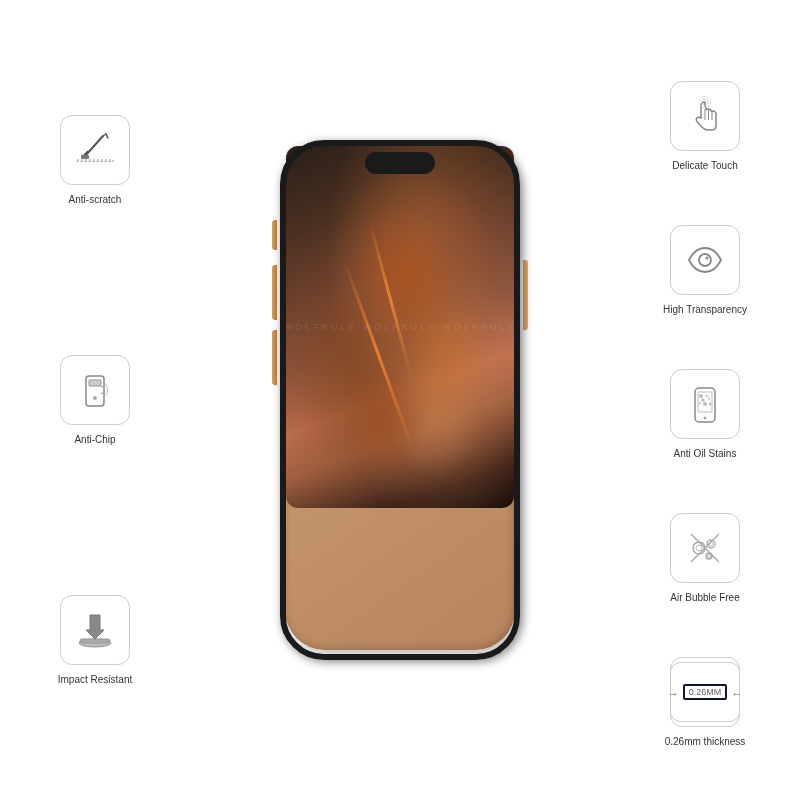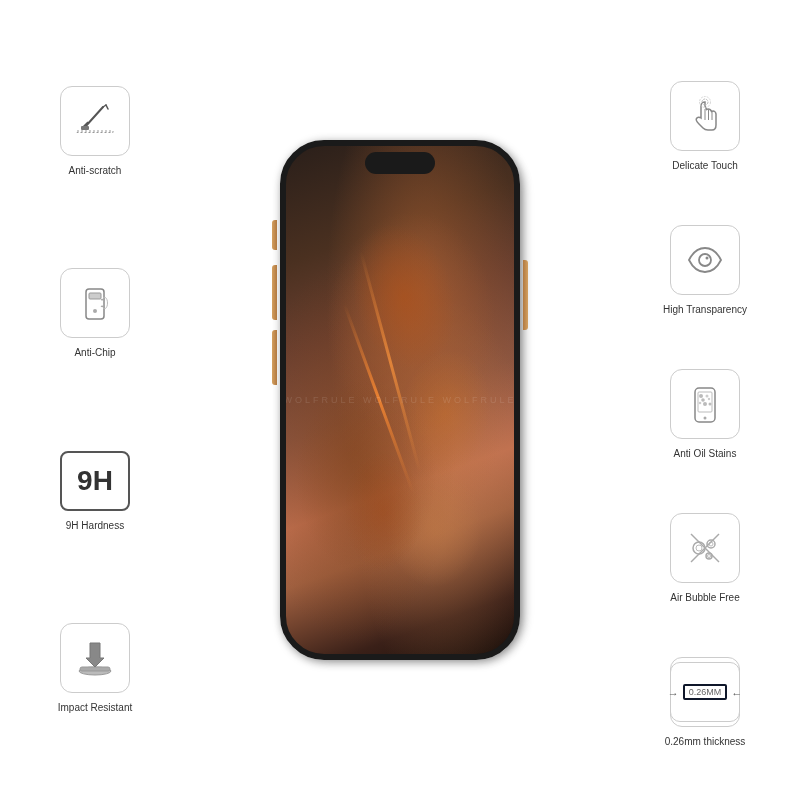--- a/index.html
+++ b/index.html
@@ -62,22 +62,22 @@
       background: transparent;
       z-index: 10;
       box-shadow: 2px 2px 10px rgba(0,0,0,0.4);
     }
 
     .phone-screen {
       position: absolute;
       top: 6px;
       left: 6px;
       width: 228px;
-      height: 508px;
-      border-radius: 28px;
+      height: 362px;
+      border-radius: 12px;
       overflow: hidden;
       background: linear-gradient(160deg, #2a1f1a 0%, #4a3020 20%, #6b4030 35%, #8b5540 50%, #c07050 65%, #a06040 75%, #3a2018 90%, #1a0f0a 100%);
       z-index: 5;
     }
 
     .phone-screen::before {
       content: '';
       position: absolute;
       top: 0; left: 0; right: 0; bottom: 0;
       background:
@@ -310,26 +310,20 @@
           <rect x="16" y="12" width="12" height="6" rx="1" fill="#ccc" stroke="#999" stroke-width="1"></rect>
           <circle cx="22" cy="30" r="2" fill="#aaa"></circle>
 
           <path d="M28 19 C32 16 32 28 28 25" fill="none" stroke="#aaa" stroke-width="1.2"></path>
           <path d="M30 17 C36 13 36 31 30 27" fill="none" stroke="#bbb" stroke-width="1"></path>
         </svg>
       </div>
       <span class="feature-label">Anti-Chip</span>
     </div>
 
-    <div class="feature-item">
-      <div class="hardness-box">
-        <span class="hardness-text">9H</span>
-      </div>
-      <span class="feature-label">9H Hardness</span>
-    </div>
 
     <div class="feature-item">
       <div class="feature-icon-box">
         <svg width="50" height="50" viewBox="0 0 50 50">
 
           <ellipse cx="25" cy="38" rx="16" ry="4" fill="#bbb" stroke="#999" stroke-width="1"></ellipse>
           <rect x="10" y="34" width="30" height="4" rx="2" fill="#aaa" stroke="#999" stroke-width="1"></rect>
 
           <path d="M20 10 L20 25 L16 25 L25 34 L34 25 L30 25 L30 10 Z" fill="#888" stroke="#777" stroke-width="1"></path>
         </svg>

